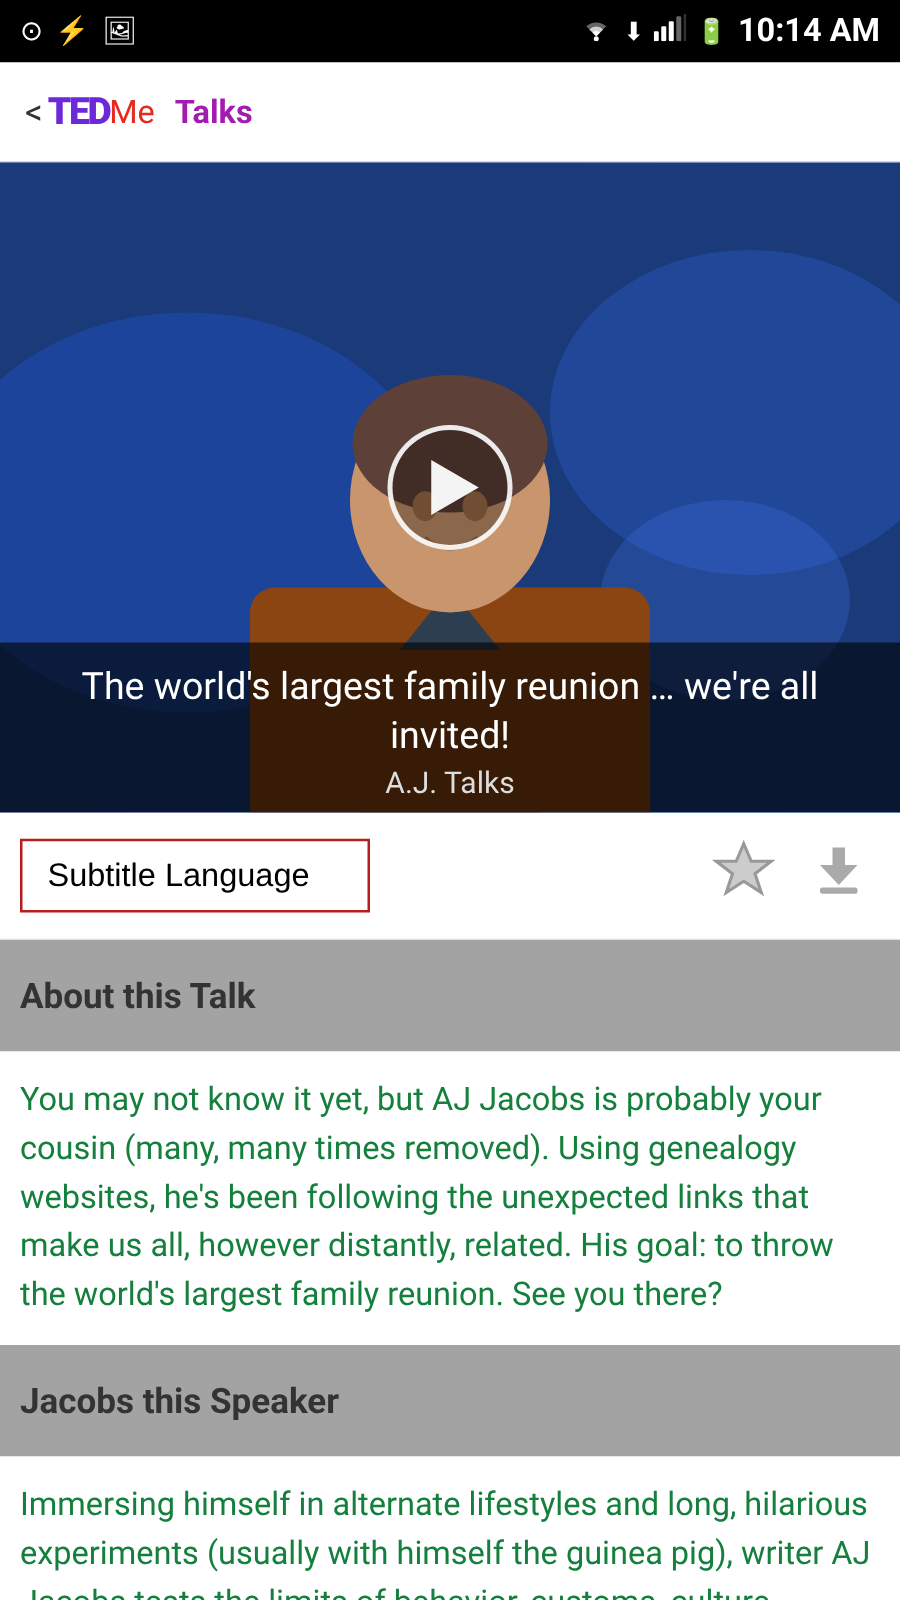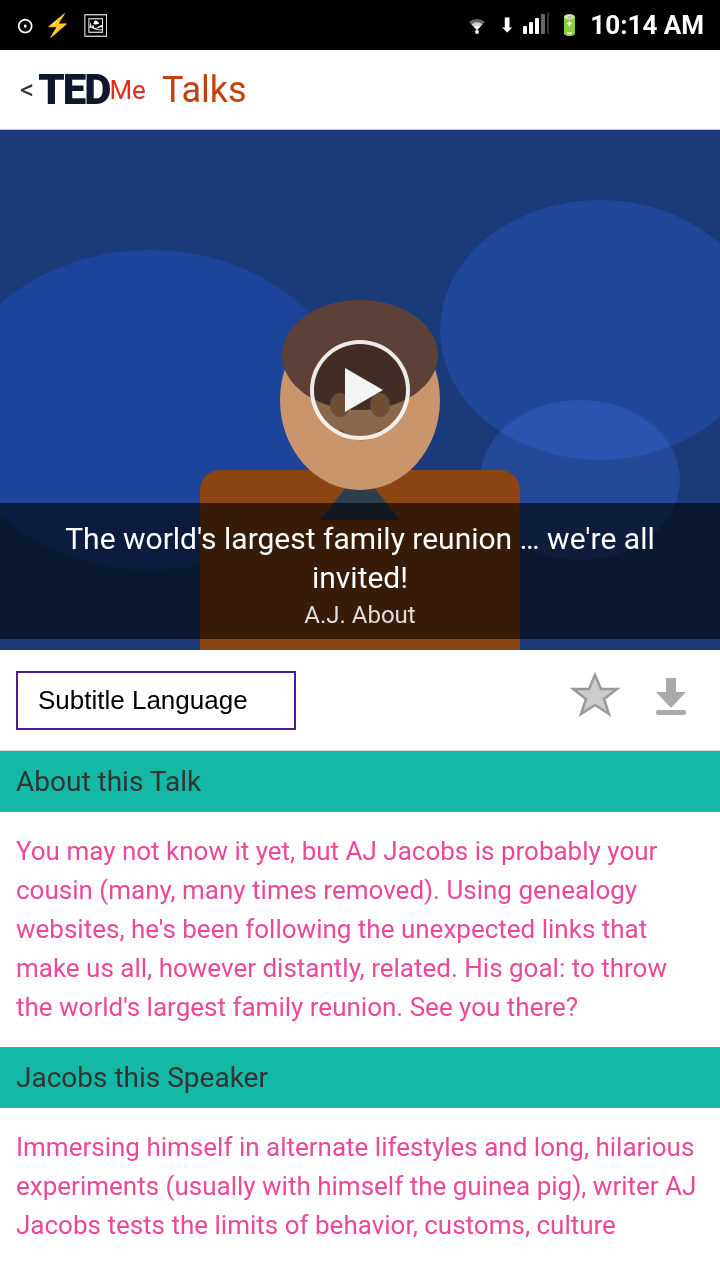--- a/index.html
+++ b/index.html
@@ -47,36 +47,36 @@
       padding: 0 20px;
       border-bottom: 1px solid #ccc;
       background: #fff;
     }
     .back-arrow {
       font-size: 28px;
       color: #333;
       margin-right: 4px;
     }
     .logo-ted {
-      font-size: 42px;
+      font-size: 30px;
       font-weight: 900;
-      color: #0f172a;
+      color: #6d28d9;
       letter-spacing: -2px;
     }
     .logo-me {
       font-size: 26px;
       font-weight: 400;
       color: #e62b1e;
       vertical-align: super;
       margin-right: 16px;
     }
     .header-title {
-      font-size: 36px;
-      font-weight: 400;
-      color: #c2410c;
+      font-size: 26px;
+      font-weight: 700;
+      color: #a21caf;
     }
 
     
     .video-container {
       position: relative;
       width: 720px;
       height: 520px;
       background: linear-gradient(135deg, #1a237e 0%, #283593 30%, #3949ab 50%, #1565c0 70%, #0d47a1 100%);
       overflow: hidden;
     }
@@ -106,21 +106,21 @@
     .play-triangle {
       width: 0;
       height: 0;
       border-top: 22px solid transparent;
       border-bottom: 22px solid transparent;
       border-left: 38px solid rgba(255,255,255,0.95);
       margin-left: 8px;
     }
     .video-caption {
       position: absolute;
-      bottom: 11px;
+      bottom: 0;
       left: 0;
       right: 0;
       background: rgba(0,0,0,0.6);
       color: #fff;
       text-align: center;
       padding: 16px 20px 10px;
     }
     .video-title {
       font-size: 30px;
       line-height: 1.3;
@@ -134,21 +134,21 @@
 
     
     .controls-bar {
       display: flex;
       align-items: center;
       padding: 12px 16px;
       border-bottom: 1px solid #e0e0e0;
       gap: 10px;
     }
     .subtitle-btn {
-      border: 2px solid #4c1d95;
+      border: 2px solid #b91c1c;
       background: #fff;
       padding: 12px 20px;
       font-size: 26px;
       cursor: pointer;
       min-width: 280px;
       text-align: left;
     }
     .spacer { flex: 1; }
     .icon-btn {
       background: none;
@@ -163,31 +163,31 @@
       font-size: 44px;
       color: #aaa;
     }
     .download-icon-wrap {
       font-size: 44px;
       color: #aaa;
     }
 
     
     .section-header {
-      background: #14b8a6;
-      padding: 14px 16px;
+      background: #a3a3a3;
+      padding: 28px 16px;
       font-size: 28px;
-      font-weight: 400;
+      font-weight: 700;
       color: #333;
     }
     .section-content {
       padding: 20px 16px;
       font-size: 26px;
       line-height: 1.5;
-      color: #ec4899;
+      color: #15803d;
     }
 
     
     svg { display: inline-block; }
   </style>
 </head>
 <body>
 
 <div class="status-bar">
   <div class="status-left">
@@ -254,21 +254,21 @@
       <path d="M340 300 Q360 318 382 300" stroke="#a0704a" stroke-width="3" fill="none"></path>
     </svg>
   </div>
 
   <div class="play-button">
     <div class="play-triangle"></div>
   </div>
 
   <div class="video-caption">
     <div class="video-title">The world's largest family reunion … we're all invited!</div>
-    <div class="video-speaker">A.J. About</div>
+    <div class="video-speaker">A.J. Talks</div>
   </div>
 </div>
 
 <div class="controls-bar">
   <button class="subtitle-btn">Subtitle Language</button>
   <div class="spacer"></div>
   <button class="icon-btn">
     <span class="star-icon">
       <svg width="50" height="50" viewBox="0 0 50 50" fill="none" stroke="#999" stroke-width="2.5">
         <polygon points="25,5 31,19 47,19 34,29 39,44 25,35 11,44 16,29 3,19 19,19" fill="#ccc" stroke="#999"></polygon>

